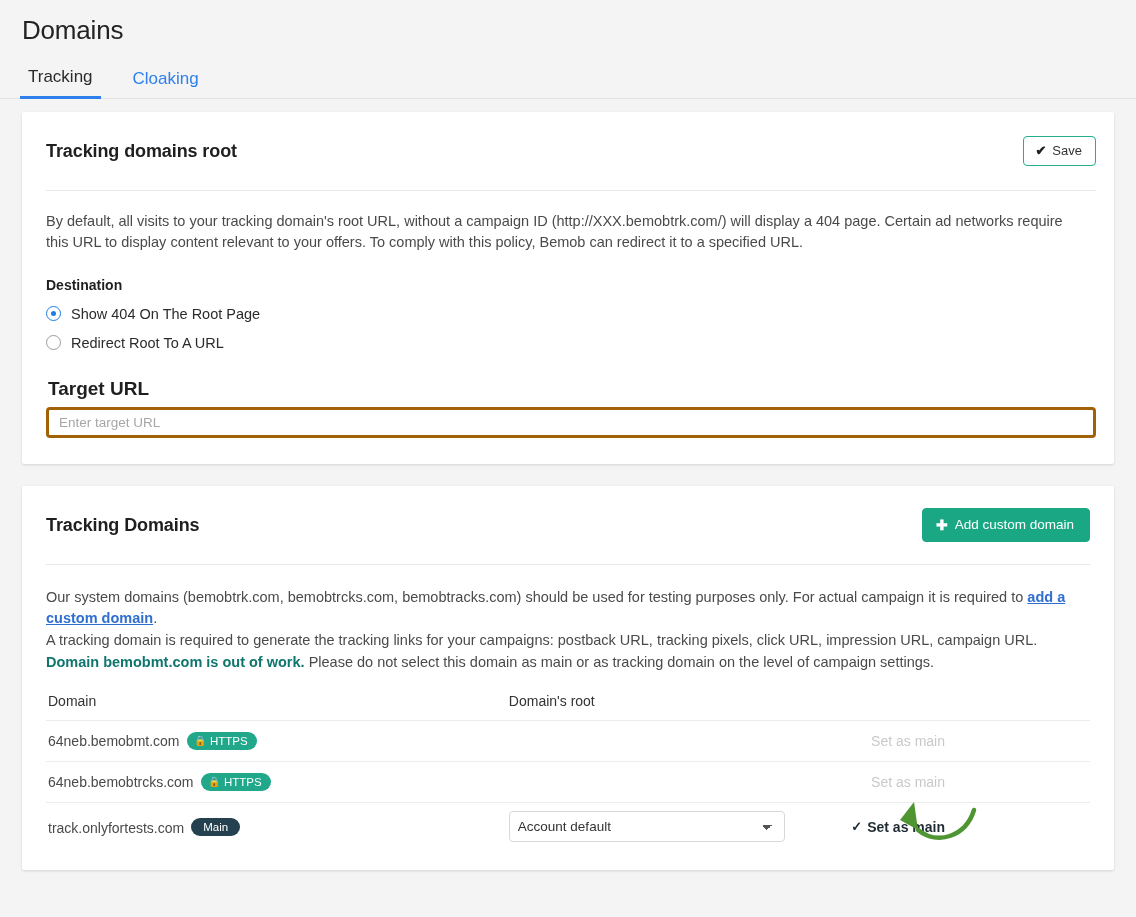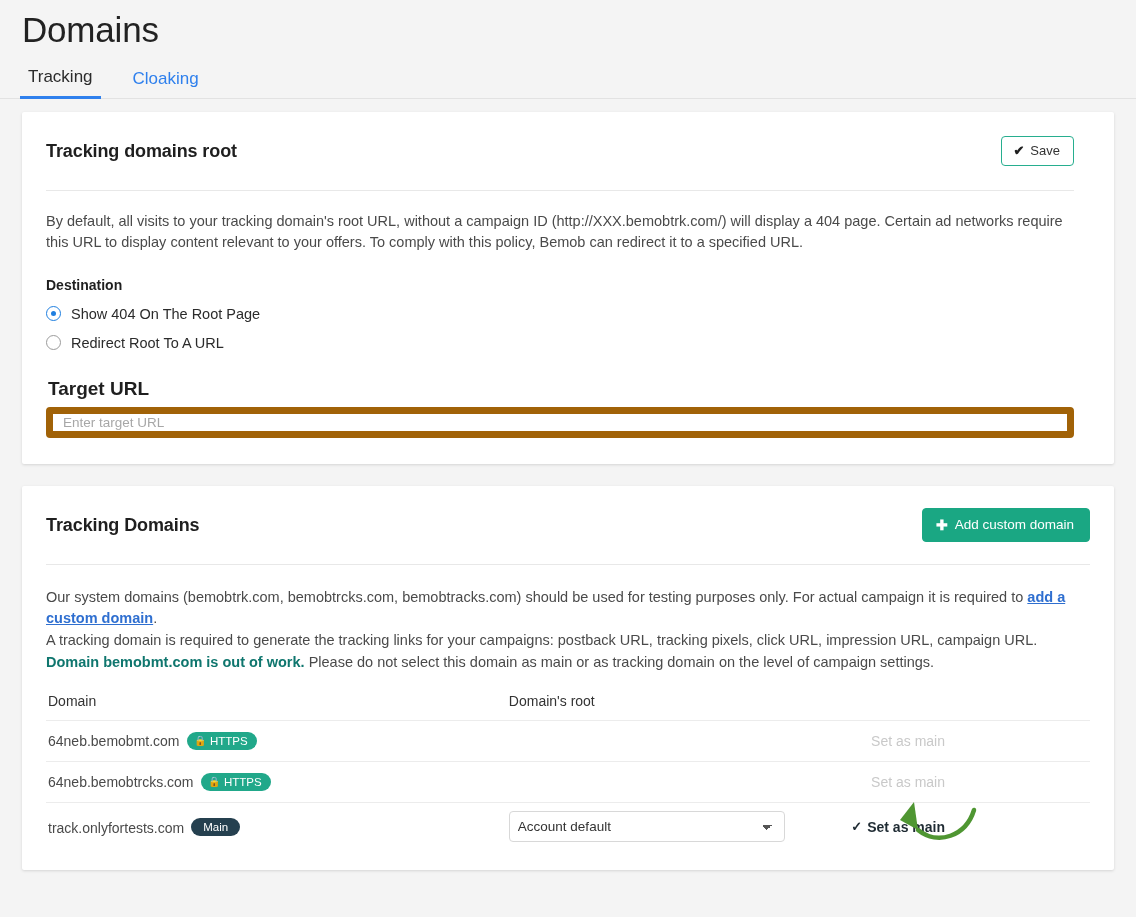--- a/index.html
+++ b/index.html
@@ -8,21 +8,21 @@
     width: 1136px; height: 917px;
     background: #f4f4f4;
     font-family: "Liberation Sans", sans-serif;
     color: #333;
     overflow: hidden;
   }
   .page { width: 1136px; height: 917px; position: relative; }
 
   
   .page-title {
-    font-size: 35px;
+    font-size: 26px;
     font-weight: 400;
     color: #222;
     letter-spacing: -0.2px;
     padding: 10px 0 0 22px;
     margin: 0;
     line-height: 40px;
   }
   .tabs {
     margin: 10px 0 0 0;
     padding: 0 0 0 20px;
@@ -47,21 +47,21 @@
   }
   .tab.inactive { color: #2f80ed; }
 
   
   .card {
     background: #ffffff;
     margin: 0 22px;
     box-shadow: 0 1px 3px rgba(0,0,0,0.13);
     border-radius: 2px;
   }
-  #card-root { margin-top: 13px; padding: 22px 40px 26px 24px; }
+  #card-root { margin-top: 13px; padding: 22px 18px 26px 24px; }
   #card-domains { margin-top: 22px; padding: 22px 24px 0 24px; position: relative; }
 
   .card-head {
     display: flex;
     align-items: center;
     justify-content: space-between;
     min-height: 34px;
   }
   .card-title {
     font-size: 18px;
@@ -156,21 +156,21 @@
 
   .input-label {
     font-size: 19px;
     font-weight: bold;
     color: #1f1f1f;
     margin: 27px 0 7px 2px;
   }
   .text-input {
     width: 100%;
     height: 31px;
-    border: 7px solid #a16207;
+    border: 3px solid #a16207;
     border-radius: 4px;
     background: #fff;
     padding: 0 10px;
     font-size: 13.5px;
     color: #333;
     font-family: "Liberation Sans", sans-serif;
     outline: none;
   }
   .text-input::placeholder { color: #a7a7a7; }
 

